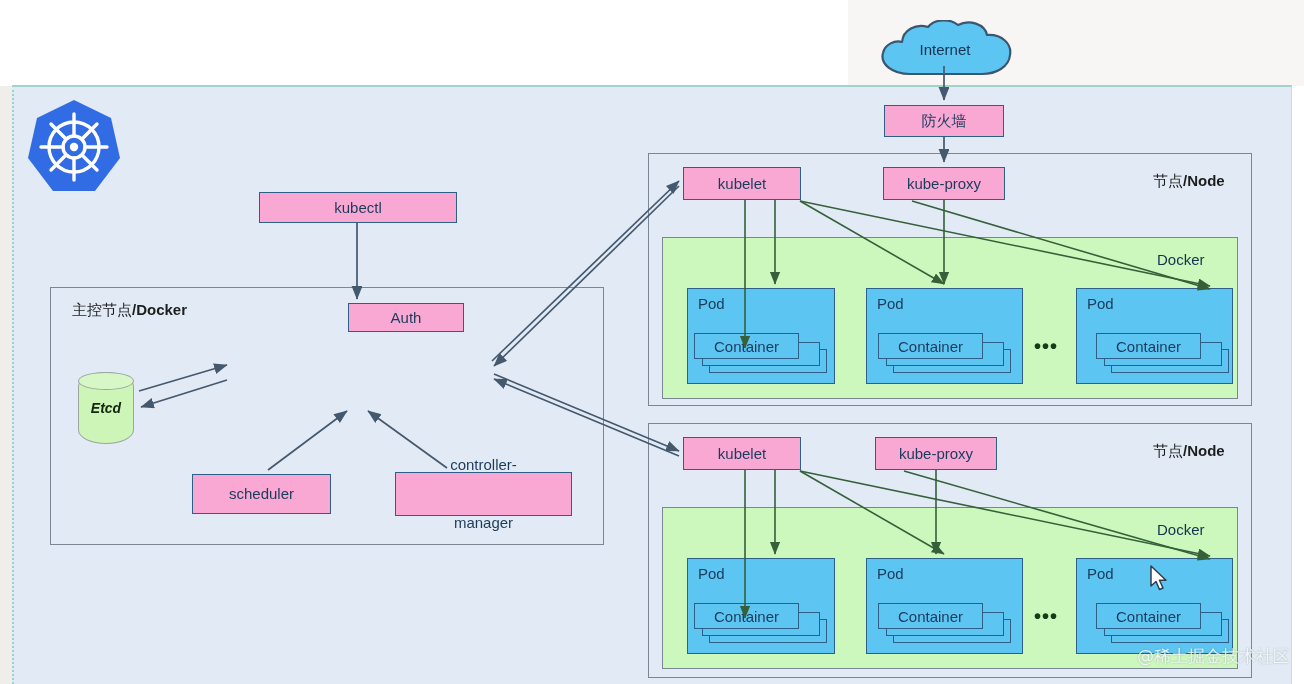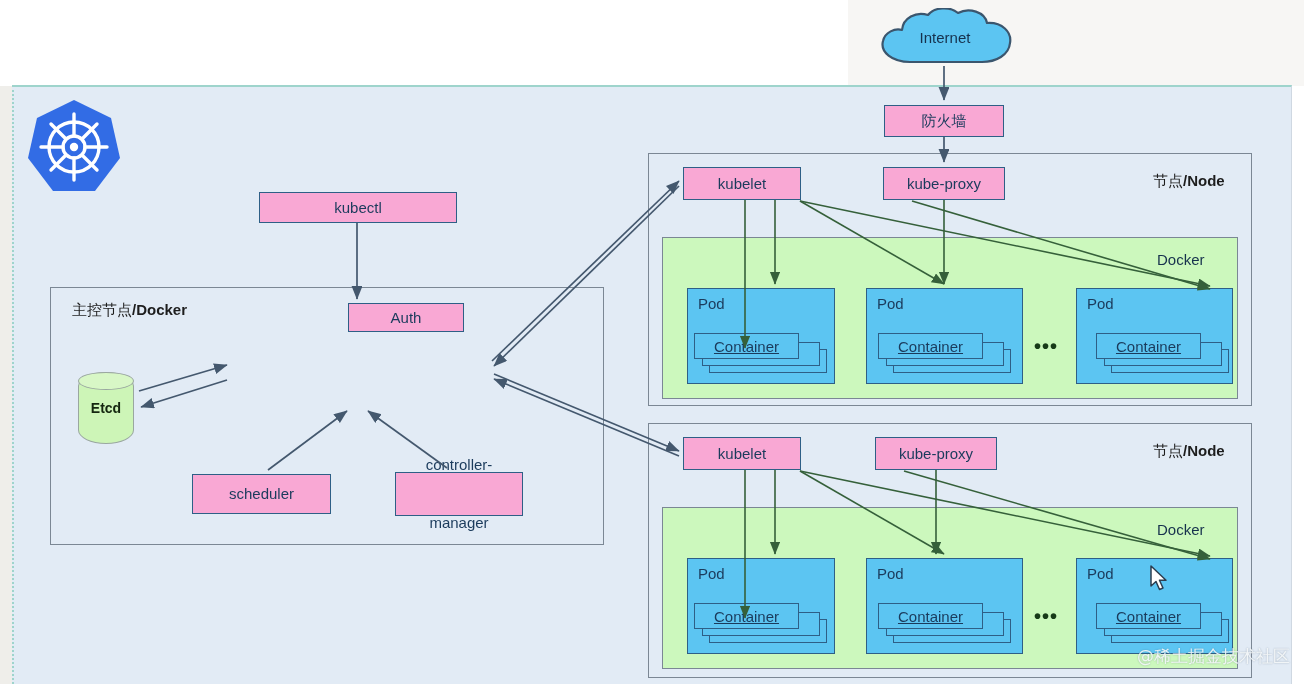--- a/index.html
+++ b/index.html
@@ -70,21 +70,21 @@
   .pod-label{
     position:absolute;left:10px;top:6px;font-size:15px;color:#1b3b5c;
   }
   .ctr{
     position:absolute;
     background:#5cc5f2;
     border:1.4px solid #2e5f86;
     box-sizing:border-box;
   }
   .ctr-top{display:flex;align-items:center;justify-content:center;
-    font-size:15px;color:#1b3b5c;text-decoration:underline;}
+    font-size:15px;color:#1b3b5c;}
   .dots{
     position:absolute;font-size:20px;color:#173a18;letter-spacing:1px;
     font-weight:700;line-height:1;
   }
 
   
   .etcd{
     position:absolute;
     background:#cdf5b7;
     border:1.4px solid #9aa7a0;
@@ -94,21 +94,21 @@
     font-size:14px;font-weight:700;color:#14260f;
   }
   .etcd::before{
     content:"";position:absolute;left:-1.4px;top:-1.4px;right:-1.4px;height:18px;
     border:1.4px solid #9aa7a0;border-radius:50%;
     background:#d8f7c6;box-sizing:border-box;
   }
   .etcd span{position:relative;z-index:2;}
 
   
-  .cloud-wrap{position:absolute;left:872px;top:8px;width:146px;height:62px;}
+  .cloud-wrap{position:absolute;left:872px;top:20px;width:146px;height:62px;}
   .cloud-label{
     position:absolute;left:0;top:0;width:146px;height:62px;
     display:flex;align-items:center;justify-content:center;
     font-size:15px;color:#16314d;z-index:3;padding-bottom:4px;box-sizing:border-box;
   }
 
   
   .watermark{
     position:absolute;right:14px;bottom:16px;
     font-size:17px;color:#f3f6f8;opacity:.92;
@@ -161,30 +161,30 @@
 
   <div class="nbox" style="left:884px;top:105px;width:120px;height:32px;">防火墙</div>
 
   <div class="nbox" style="left:259px;top:192px;width:198px;height:31px;">kubectl</div>
 
   <div class="group-box" style="left:50px;top:287px;width:554px;height:258px;"></div>
   <div class="group-label" style="left:72px;top:301px;">
     <span class="thin">主控节点</span><span>/</span><span>Docker</span>
   </div>
 
-  <div class="etcd" style="left:78px;top:372px;width:56px;height:72px;">
+  <div class="etcd" style="left:78px;top:372px;width:56px;height:72px;font-style:italic;">
     <span>Etcd</span>
   </div>
 
   <div class="nbox" style="left:300px;top:303px;width:116px;height:29px;margin-left:48px;">Auth</div>
 
 
   <div class="nbox" style="left:192px;top:474px;width:139px;height:40px;">scheduler</div>
 
-  <div class="nbox" style="left:395px;top:472px;width:128px;height:44px;flex-direction:column;line-height:1.1;gap:41px;">
+  <div class="nbox" style="left:395px;top:472px;width:177px;height:44px;flex-direction:column;line-height:1.1;gap:41px;">
     <span>controller-</span>
     <span>manager</span>
   </div>
 
   <div class="group-box" style="left:648px;top:153px;width:604px;height:253px;"></div>
   <div class="group-label" style="left:1153px;top:172px;">
     <span class="thin">节点</span><span>/</span><span>Node</span>
   </div>
 
   <div class="nbox" style="left:683px;top:167px;width:118px;height:33px;">kubelet</div>

